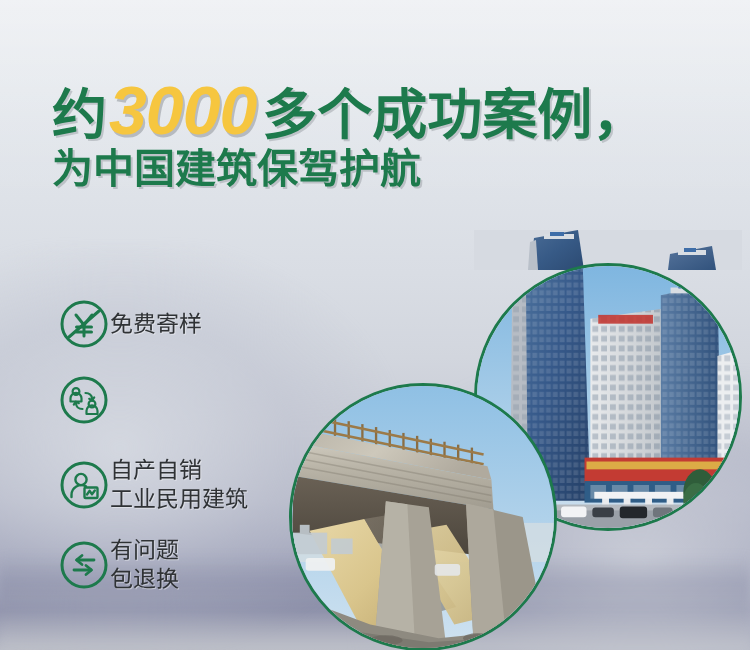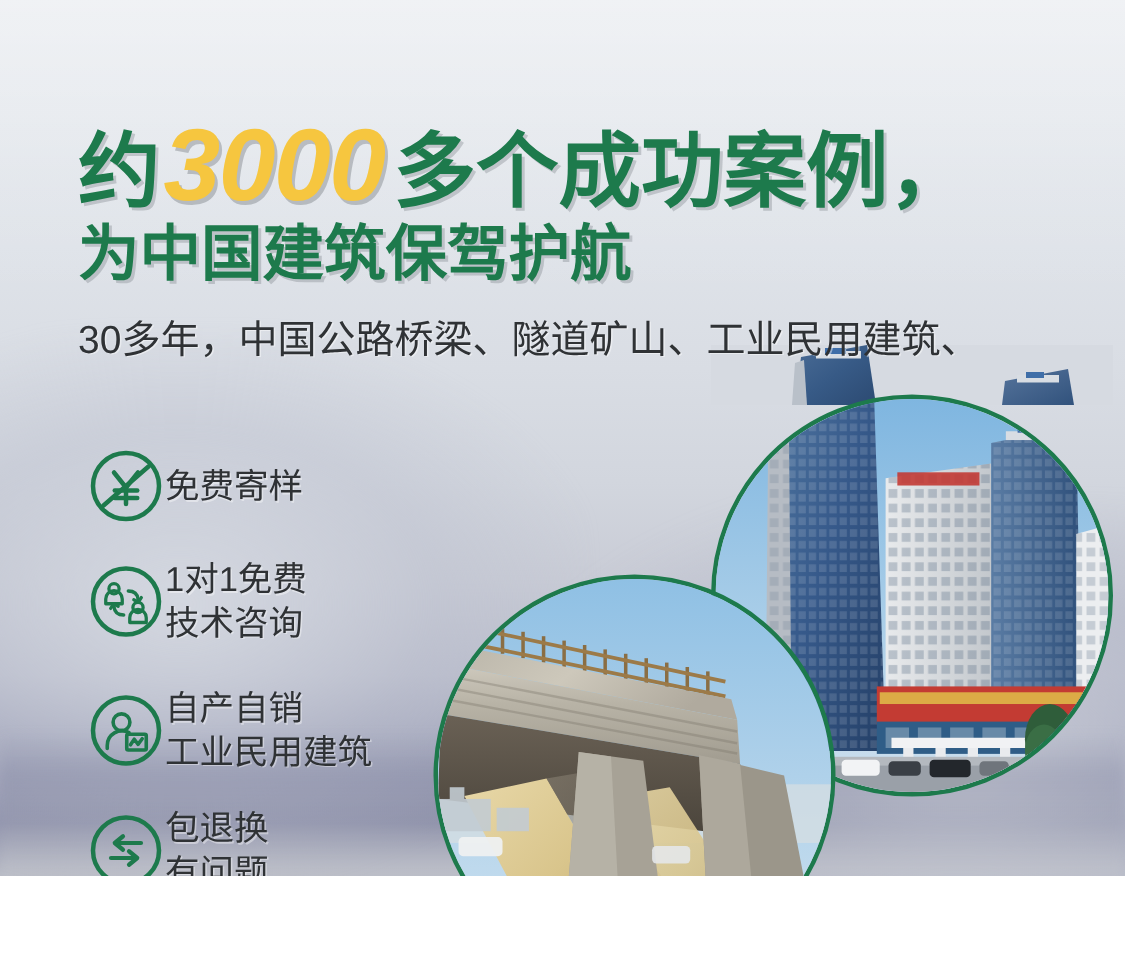--- a/index.html
+++ b/index.html
@@ -6,21 +6,21 @@
   html, body {
     margin: 0;
     padding: 0;
     background: #ffffff;
   }
   * { box-sizing: border-box; }
 
   .banner {
     position: relative;
     width: 750px;
-    height: 584px;
+    height: 650px;
     overflow: hidden;
     font-family: "Liberation Sans", "DejaVu Sans", sans-serif;
     background: #d8dce3;
   }
 
   
   .bg-base {
     position: absolute;
     inset: 0;
     background:
@@ -421,21 +421,20 @@
       </g>
     </svg>
   </div>
 
   <div class="headline">
     <div class="headline-line l1"><span class="hl-green">约</span><span class="hl-gold">3000</span><span class="hl-green">多个成功案例，</span></div>
     <div class="headline-line l2 hl-green">为中国建筑保驾护航</div>
   </div>
 
   <div class="subtitle">
-    <div>30多年，中国公路桥梁、隧道矿山、工业民用建筑、</div>
   </div>
 
   <div class="features">
 
     <div class="feature">
       <svg class="feat-icon" viewBox="0 0 52 52">
         <circle cx="26" cy="26" r="22" fill="none" stroke="#1d7a4c" stroke-width="3"></circle>
         <g stroke="#1d7a4c" stroke-width="3" stroke-linecap="round" fill="none">
           <line x1="18" y1="17" x2="26" y2="27"></line>
           <line x1="34" y1="17" x2="26" y2="27"></line>
@@ -459,24 +458,20 @@
           <circle cx="34" cy="30" r="3.4"></circle>
           <path d="M28.5 40 v-3.2 a5.5 5.5 0 0 1 11 0 V40 z"></path>
         </g>
         <g fill="none" stroke="#1d7a4c" stroke-width="2.2" stroke-linecap="round" stroke-linejoin="round">
           <path d="M27.5 19 q6 0 6.5 5.5"></path>
           <polyline points="31.2,24.8 34.2,26.4 36.2,23.4"></polyline>
           <path d="M24.5 35 q-6 0 -6.5 -5.5"></path>
           <polyline points="20.8,29.2 17.8,27.6 15.8,30.6"></polyline>
         </g>
       </svg>
-      <div class="feat-text">
-        <div>1对1免费</div>
-        <div>技术咨询</div>
-      </div>
     </div>
 
     <div class="feature">
       <svg class="feat-icon" viewBox="0 0 52 52">
         <circle cx="26" cy="26" r="22" fill="none" stroke="#1d7a4c" stroke-width="3"></circle>
         <g fill="none" stroke="#1d7a4c" stroke-width="2.4" stroke-linejoin="round" stroke-linecap="round">
           <circle cx="23" cy="20.5" r="5.6"></circle>
           <path d="M13.5 38 v-2 a9.8 9.8 0 0 1 14.5 -8.6"></path>
           <rect x="26.5" y="28.5" width="13" height="10.5" rx="1"></rect>
           <polyline points="29,35.5 31.5,31.8 34,35.2 36.8,31.5"></polyline>
@@ -492,19 +487,19 @@
       <svg class="feat-icon" viewBox="0 0 52 52">
         <circle cx="26" cy="26" r="22" fill="none" stroke="#1d7a4c" stroke-width="3"></circle>
         <g fill="none" stroke="#1d7a4c" stroke-width="2.8" stroke-linecap="round" stroke-linejoin="round">
           <path d="M36 21 H19"></path>
           <polyline points="24,16.5 18.5,21 24,25.5"></polyline>
           <path d="M16 31 H33"></path>
           <polyline points="28,26.5 33.5,31 28,35.5"></polyline>
         </g>
       </svg>
       <div class="feat-text">
+        <div>有问题</div>
         <div>包退换</div>
-        <div>有问题</div>
       </div>
     </div>
 
   </div>
 </div>
 
 </body></html>

